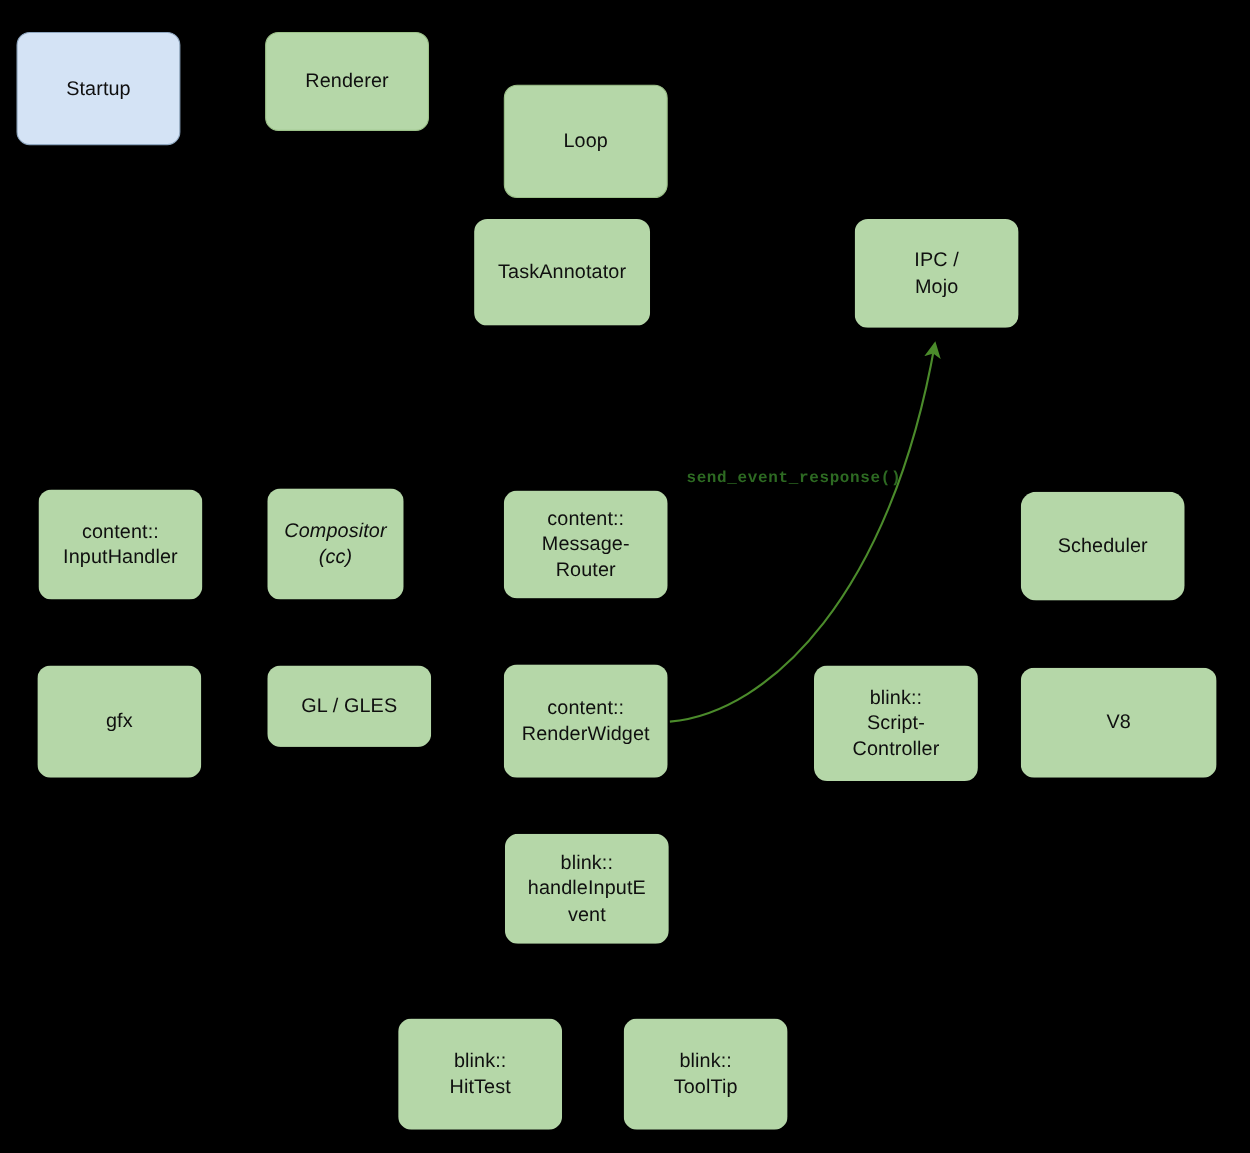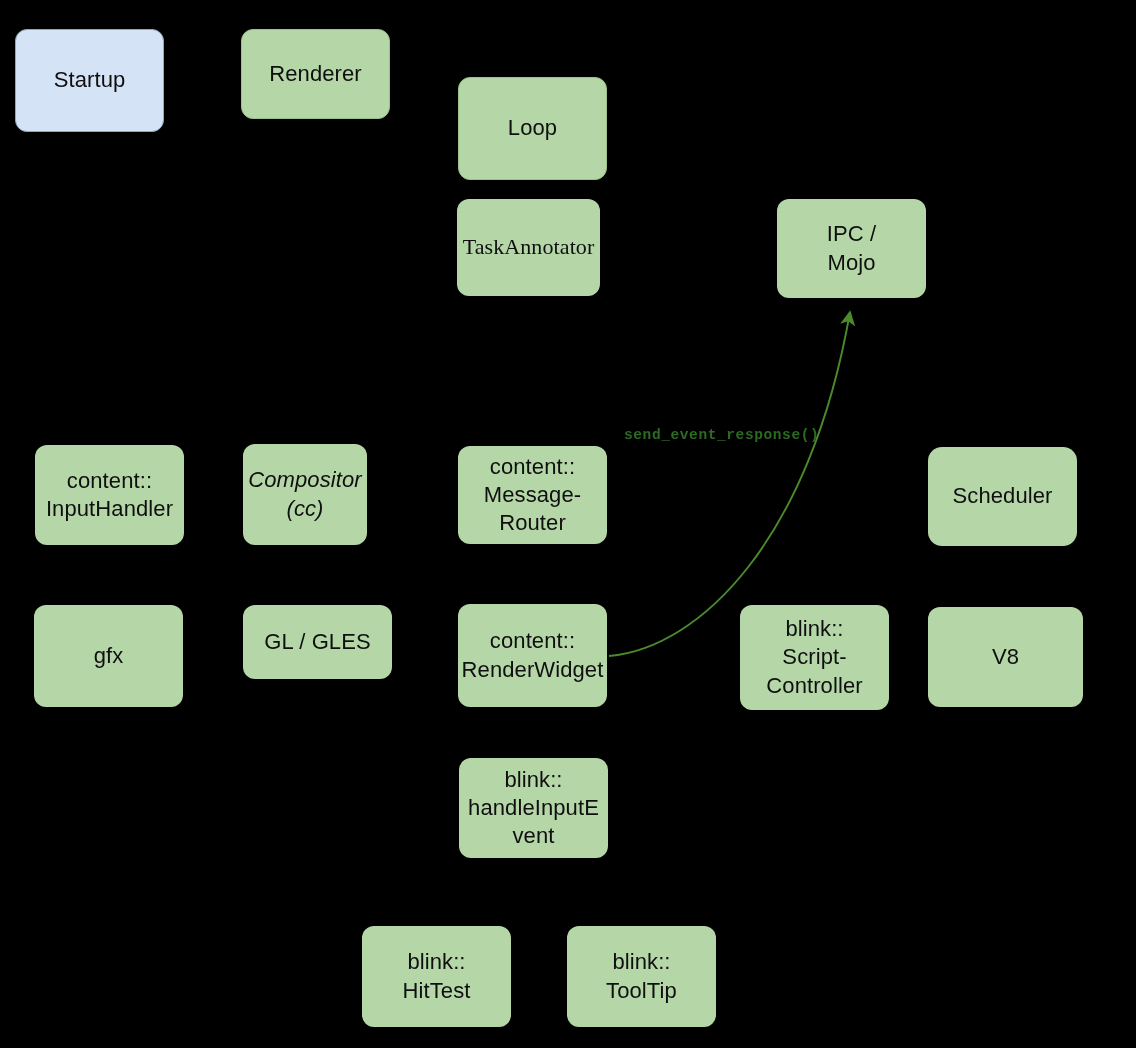--- a/index.html
+++ b/index.html
@@ -23,21 +23,21 @@
     box-sizing: border-box;
     display: flex;
     align-items: center;
     justify-content: center;
     text-align: center;
     border-radius: 12px;
     background: #b5d7a8;
     border: 1px solid #9cc189;
     color: #0f0f0f;
     font-family: "Liberation Sans", sans-serif;
-    font-size: 22px;
+    font-size: 18px;
     line-height: 1.28;
     letter-spacing: 0.1px;
     padding: 2px 6px;
     white-space: pre-line;
     user-select: none;
   }
   .node.blue {
     background: #d4e3f5;
     border: 1px solid #8fa7c0;
   }
@@ -79,21 +79,21 @@
   </svg>
 
   <div class="edge-label" style="left:624px; top:427px;">send_event_response()</div>
 
   <div class="node blue" style="left:15px; top:29px; width:149px; height:103px;">Startup</div>
 
   <div class="node" style="left:241px; top:29px; width:149px; height:90px;">Renderer</div>
 
   <div class="node" style="left:458px; top:29px; width:149px; height:103px;margin-top:48px;">Loop</div>
 
-  <div class="node plain" style="left:457px; top:199px; width:143px; height:97px;font-family:Liberation Serif, serif;">TaskAnnotator</div>
+  <div class="node plain" style="left:431px; top:199px; width:160px; height:97px;">TaskAnnotator</div>
 
   <div class="node plain" style="left:777px; top:199px; width:149px; height:99px;">IPC /
 Mojo</div>
 
   <div class="node plain" style="left:35px; top:445px; width:149px; height:100px;">content::
 InputHandler</div>
 
   <div class="node plain" style="left:243px; top:444px; width:124px; height:101px;font-style:italic;">Compositor
 (cc)</div>
 
@@ -107,21 +107,21 @@
 
   <div class="node plain" style="left:243px; top:605px; width:149px; height:74px;">GL / GLES</div>
 
   <div class="node plain" style="left:458px; top:604px; width:149px; height:103px;">content::
 RenderWidget</div>
 
   <div class="node plain" style="left:740px; top:605px; width:149px; height:105px;">blink::
 Script-
 Controller</div>
 
-  <div class="node plain" style="left:928px; top:607px; width:155px; height:100px;">V8</div>
+  <div class="node plain" style="left:928px; top:607px; width:178px; height:100px;">V8</div>
 
   <div class="node plain" style="left:459px; top:758px; width:149px; height:100px;">blink::
 handleInputE
 vent</div>
 
   <div class="node plain" style="left:362px; top:926px; width:149px; height:101px;">blink::
 HitTest</div>
 
   <div class="node plain" style="left:567px; top:926px; width:149px; height:101px;">blink::
 ToolTip</div>

